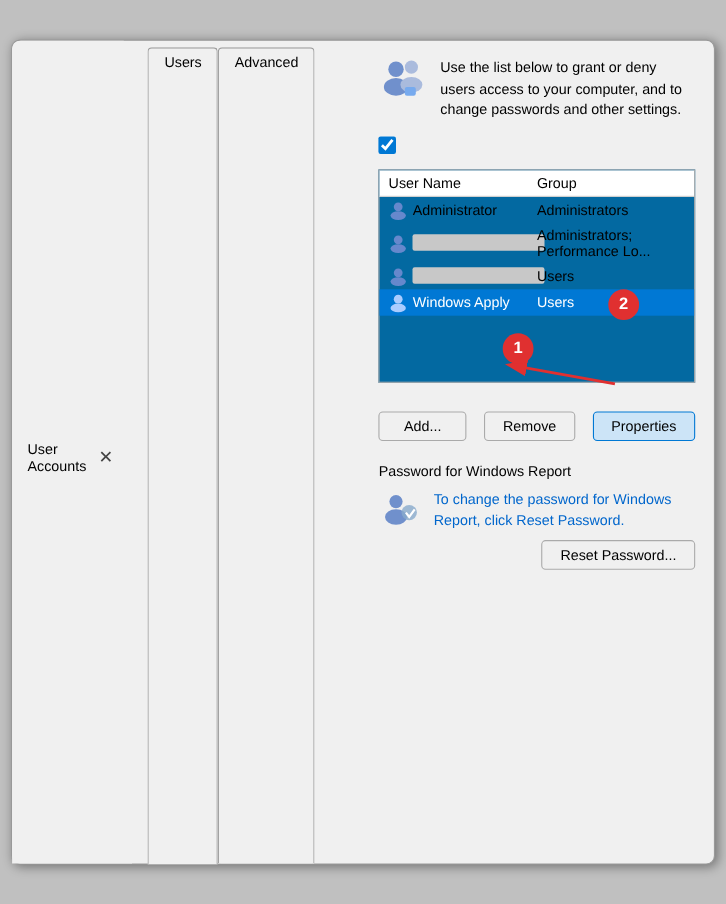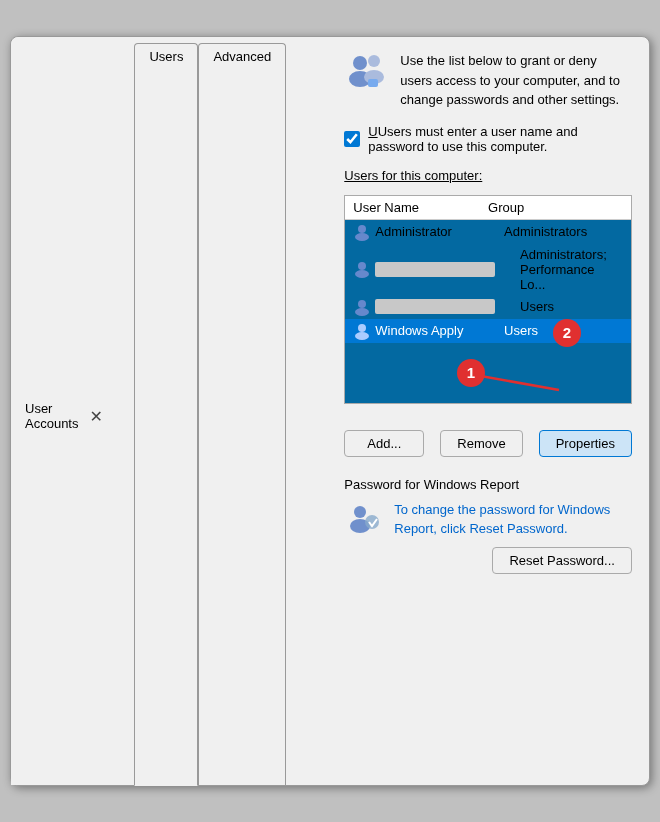--- a/index.html
+++ b/index.html
@@ -130,21 +130,20 @@
       border-bottom: 1px solid #ccc;
       padding: 4px 8px;
     }
     .col-username { width: 50%; font-size: 13px; color: #000; }
     .col-group { width: 50%; font-size: 13px; color: #000; }
     .table-row {
       display: flex;
       padding: 3px 8px;
       align-items: center;
       cursor: pointer;
-      gap: 32px;
     }
     .table-row.selected { background: #0078d4; color: #fff; }
     .row-name { display: flex; align-items: center; width: 50%; font-size: 13px; }
     .row-group { width: 50%; font-size: 13px; }
     .blurred-row .row-name-text {
       background: #ccc;
       color: #ccc;
       border-radius: 2px;
     }
     .buttons-row {
@@ -282,28 +281,22 @@
         <circle cx="28" cy="10" r="6" fill="#aabbdd"></circle>
         <ellipse cx="28" cy="26" rx="10" ry="7" fill="#aabbdd"></ellipse>
 
         <rect x="22" y="28" width="10" height="8" rx="2" fill="#77aaee"></rect>
       </svg>
       <span class="info-text">Use the list below to grant or deny users access to your computer, and to change passwords and other settings.</span>
     </div>
 
     <div class="checkbox-row">
       <input type="checkbox" checked="" id="users-checkbox" style="">
-      <label for="users-checkbox" class="checkbox-label">
-        <u>U</u><span>Users must enter a user name and password to use this computer.</span>
-      </label>
-    </div>
-
-    <div>
-      <span class="section-label">Users for this computer:</span>
-    </div>
+    </div>
+
 
     <div class="users-table-wrapper">
       <div class="users-table-container">
         <div class="table-header">
           <span class="col-username">User Name</span>
           <span class="col-group">Group</span>
         </div>
 
         <div class="table-row">
           <div class="row-name">

